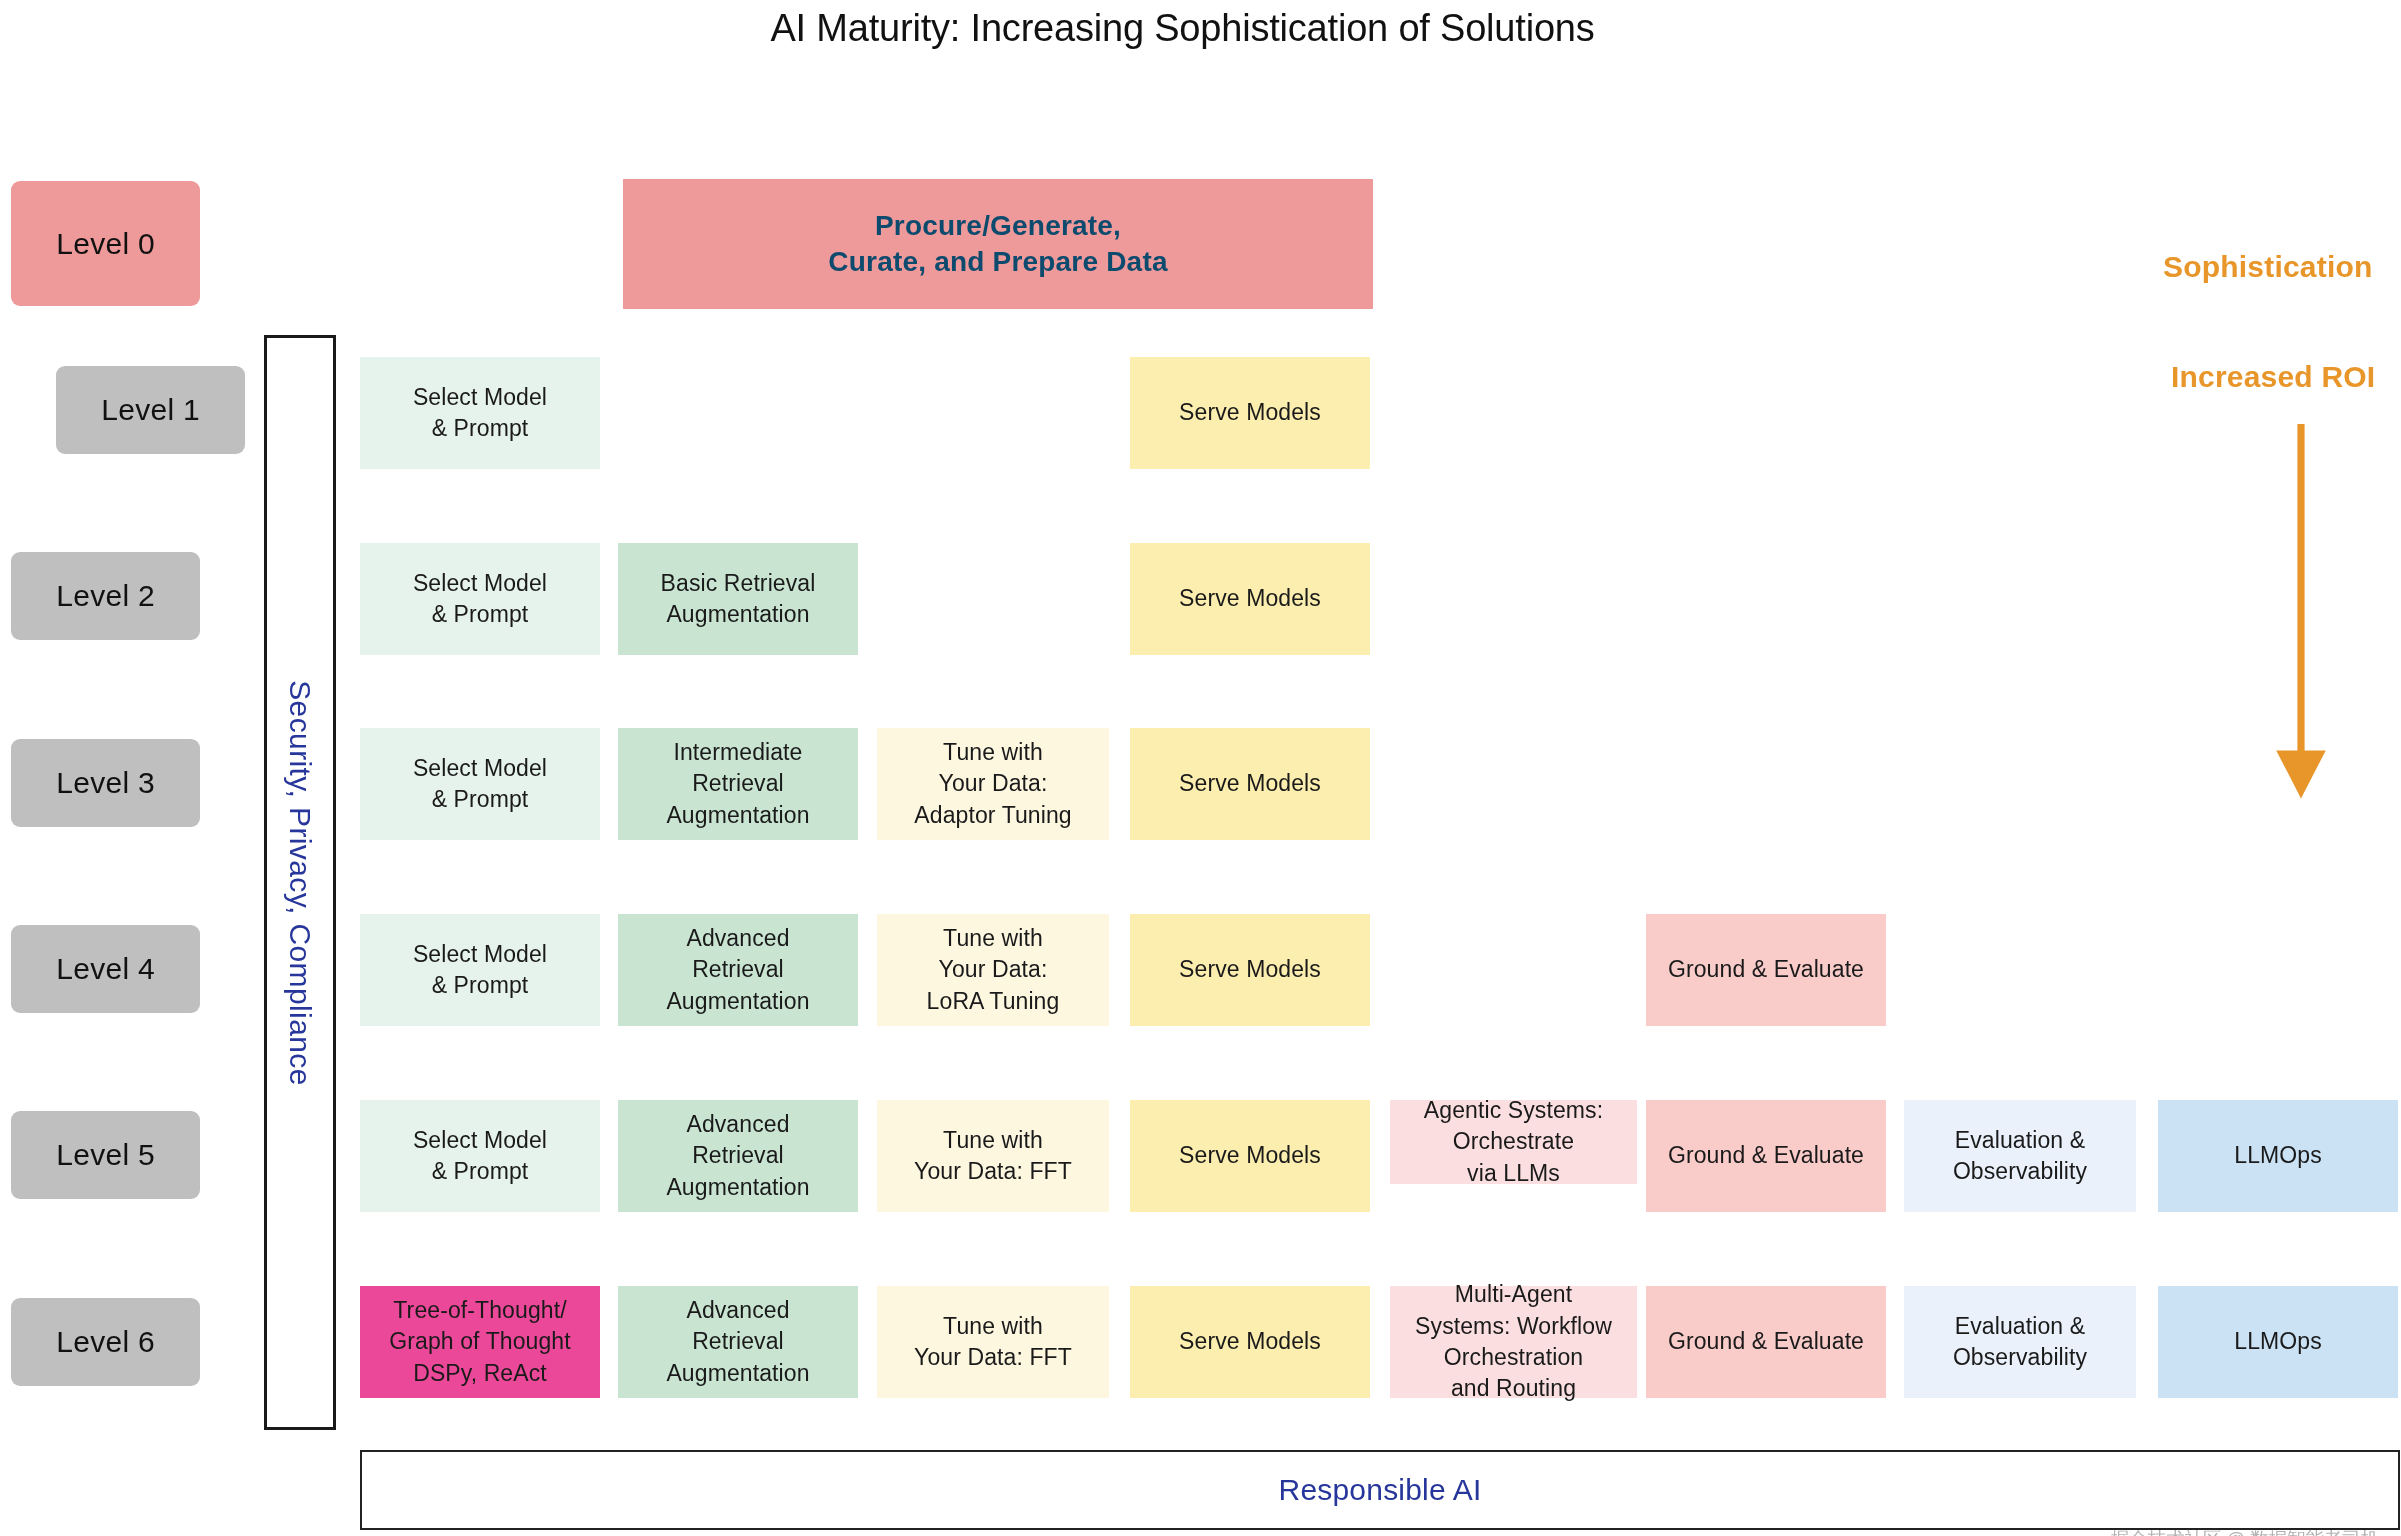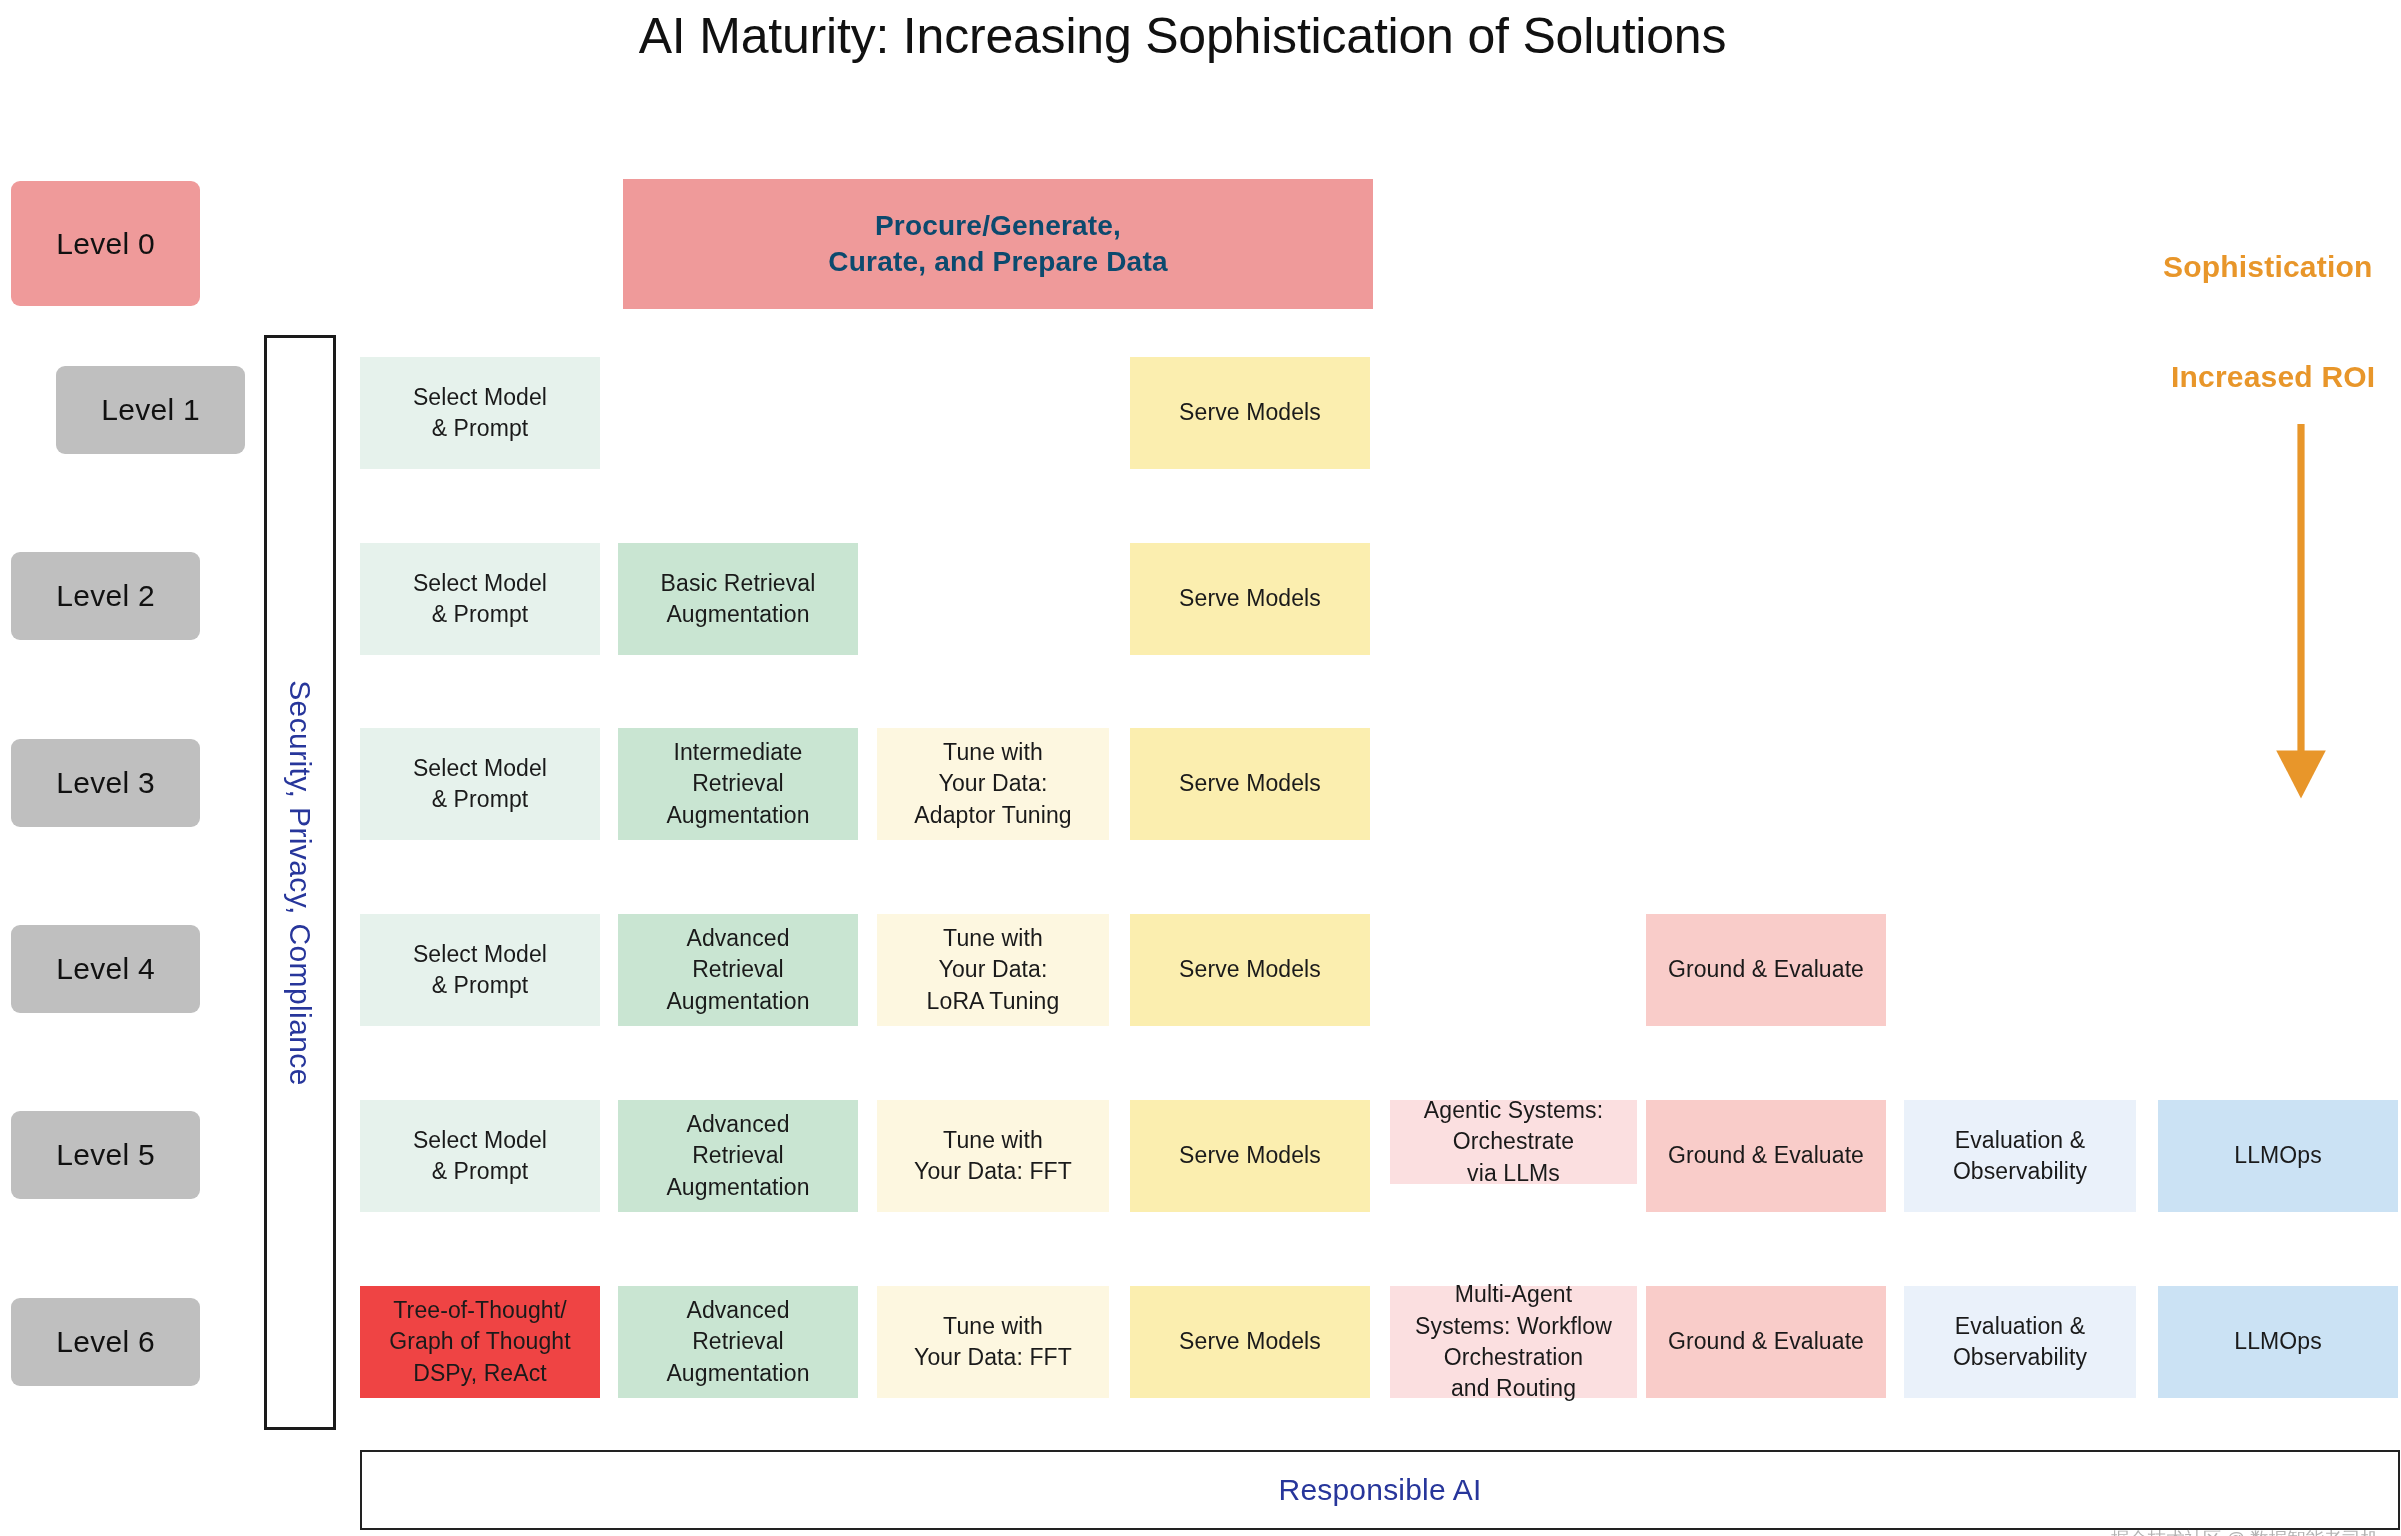--- a/index.html
+++ b/index.html
@@ -14,21 +14,21 @@
     font-family: "Liberation Sans", sans-serif;
     overflow: hidden;
   }
 
   #page-title {
     position: absolute;
     left: 0;
     top: 6.4px;
     width: 2365px;
     text-align: center;
-    font-size: 50px;
+    font-size: 38px;
     font-weight: 400;
     color: #111111;
     letter-spacing: -0.2px;
     line-height: 1.2;
   }
 
   
   .level-chip {
     position: absolute;
     left: 11.2px;
@@ -256,21 +256,21 @@
     </div>
     <div class="cell" style="left: 1646px; top: 1100px; width: 240px; height: 112px; background: rgb(249, 204, 201);">
       <span>Ground &amp; Evaluate</span>
     </div>
     <div class="cell" style="left: 1904px; top: 1100px; width: 232px; height: 112px; background: rgb(234, 241, 250);">
       <span>Evaluation &amp;<br>Observability</span>
     </div>
     <div class="cell" style="left: 2158px; top: 1100px; width: 240px; height: 112px; background: rgb(203, 226, 244);">
       <span>LLMOps</span>
     </div>
-    <div class="cell" style="left: 360px; top: 1286px; width: 240px; height: 112px; background: #ef4444;">
+    <div class="cell" style="left: 360px; top: 1286px; width: 240px; height: 112px; background: #ec4899;">
       <span>Tree-of-Thought/<br>Graph of Thought<br>DSPy, ReAct</span>
     </div>
     <div class="cell" style="left: 618px; top: 1286px; width: 240px; height: 112px; background: rgb(201, 229, 210);">
       <span>Advanced<br>Retrieval<br>Augmentation</span>
     </div>
     <div class="cell" style="left: 877px; top: 1286px; width: 232px; height: 112px; background: rgb(253, 247, 224);">
       <span>Tune with<br>Your Data: FFT</span>
     </div>
     <div class="cell" style="left: 1130px; top: 1286px; width: 240px; height: 112px; background: rgb(251, 238, 175);">
       <span>Serve Models</span>

